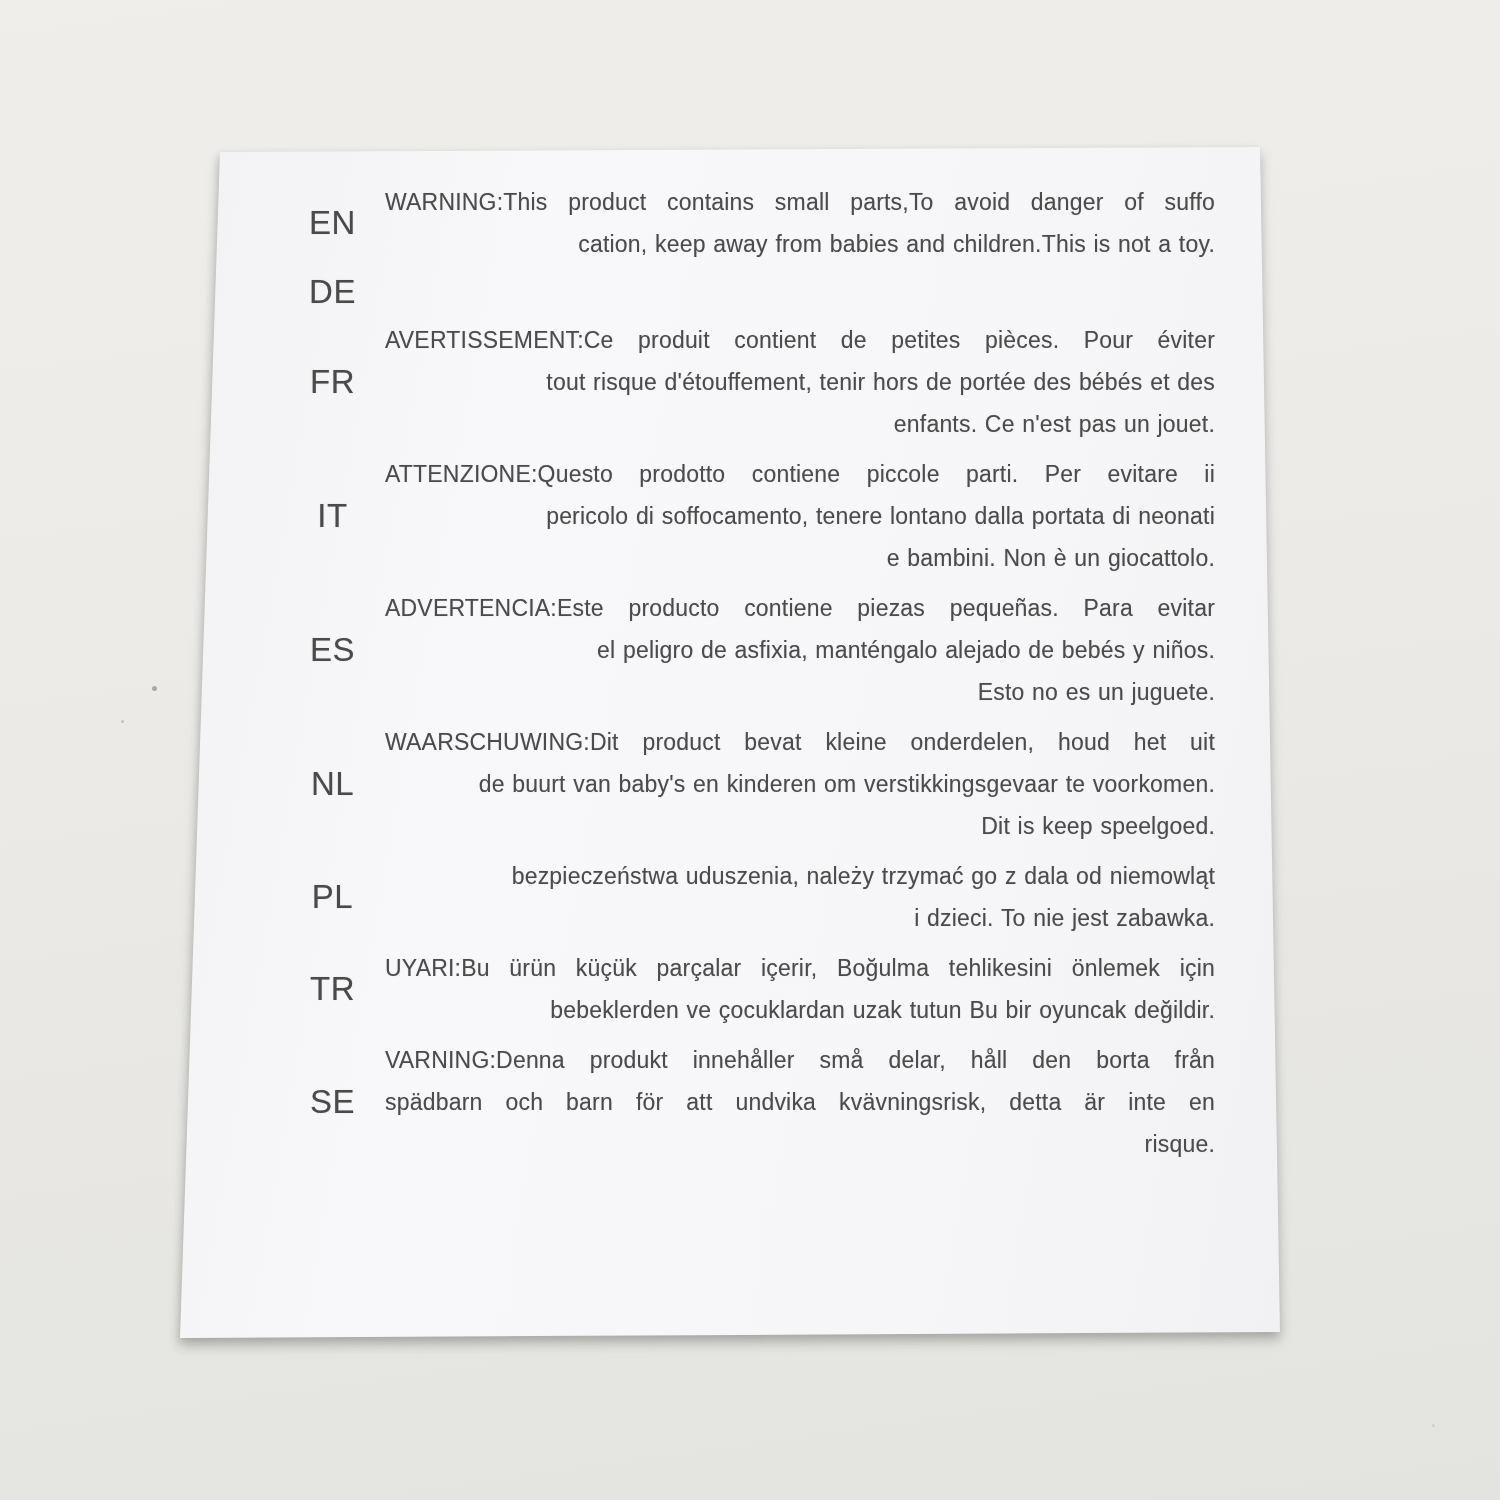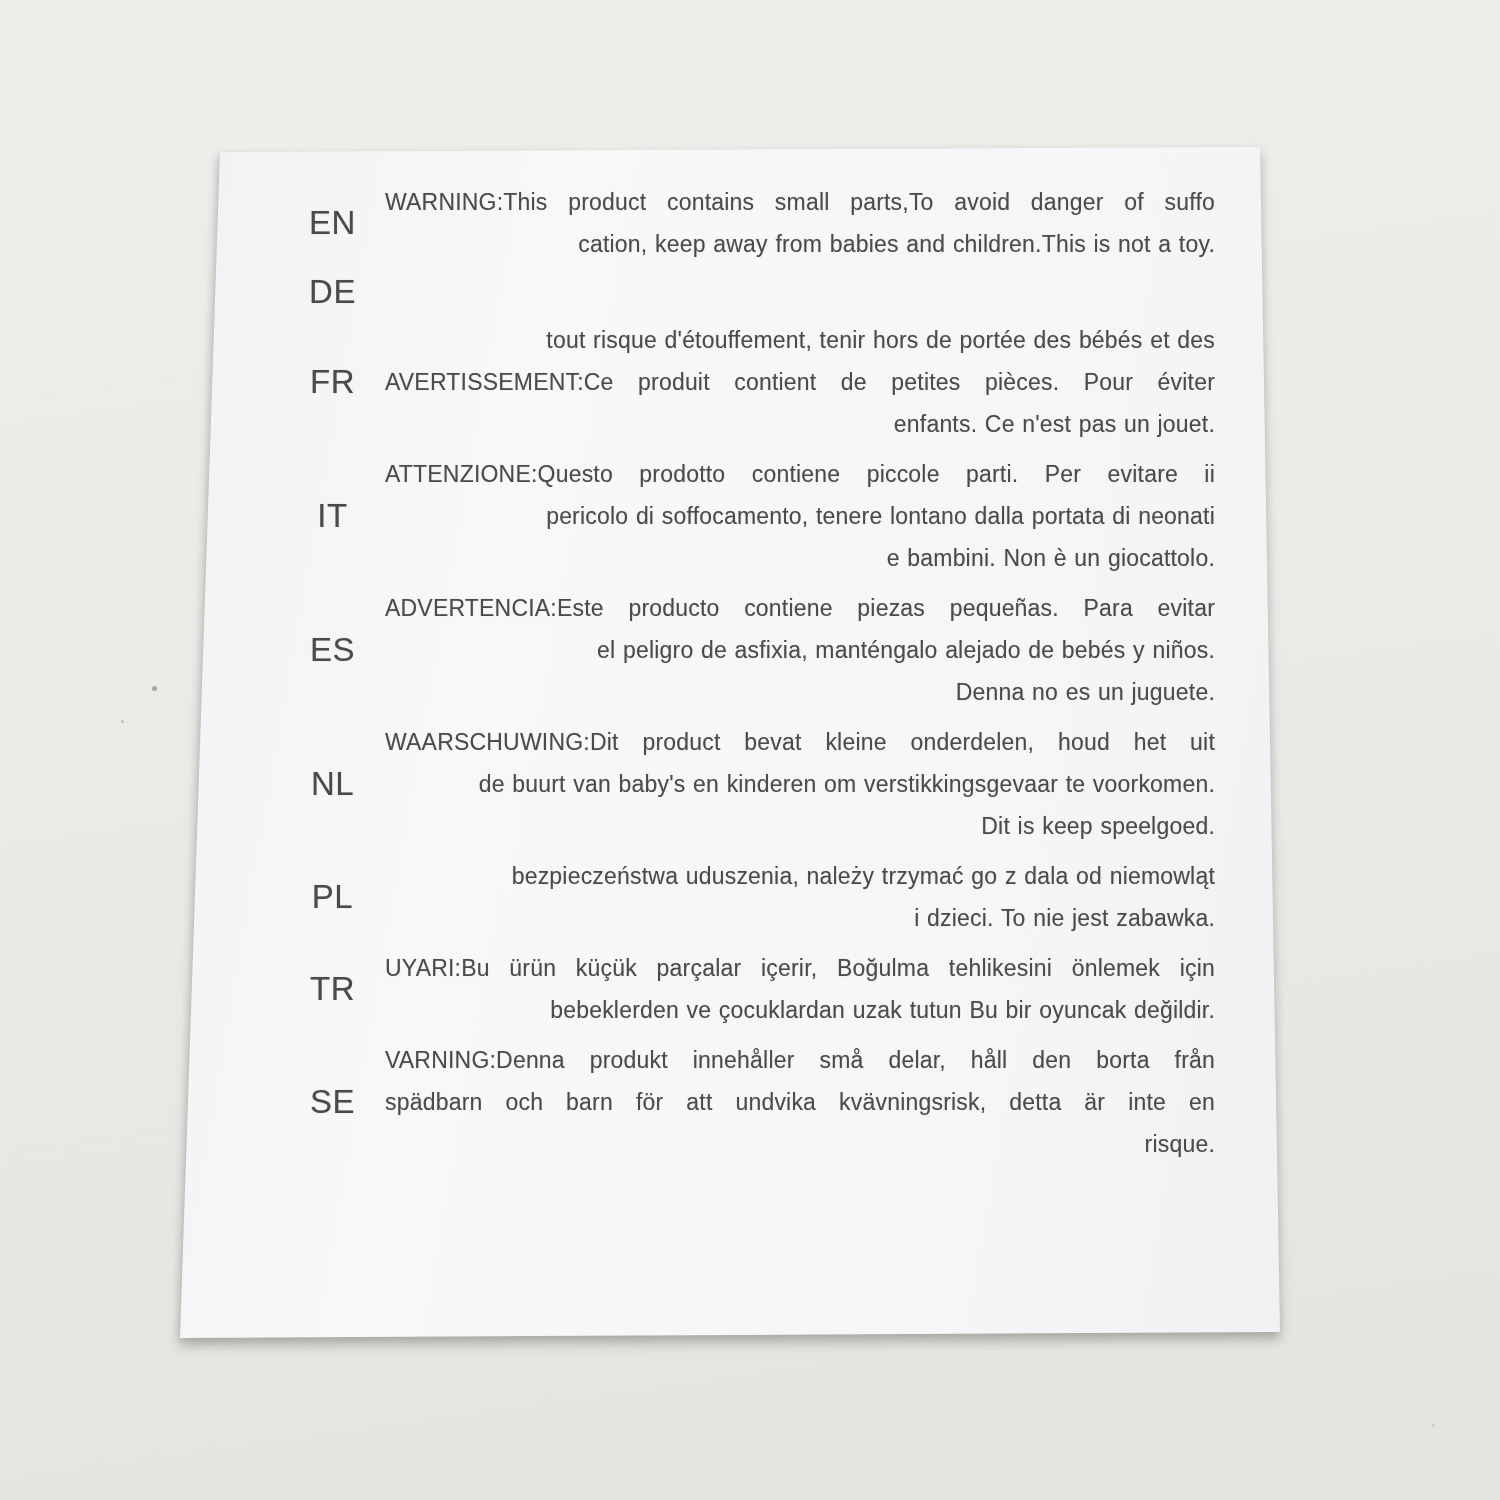--- a/index.html
+++ b/index.html
@@ -79,41 +79,41 @@
           </div>
         </div>
 
         <div class="section">
           <div class="code">DE</div>
         </div>
 
         <div class="section">
           <div class="code">FR</div>
           <div class="lines">
+            <div class="line j">AVERTISSEMENT:Ce produit contient de petites pièces. Pour éviter</div>
             <div class="line">tout risque d'étouffement, tenir hors de portée des bébés et des</div>
-            <div class="line j">AVERTISSEMENT:Ce produit contient de petites pièces. Pour éviter</div>
             <div class="line">enfants. Ce n'est pas un jouet.</div>
           </div>
         </div>
 
         <div class="section">
           <div class="code">IT</div>
           <div class="lines">
             <div class="line j">ATTENZIONE:Questo prodotto contiene piccole parti. Per evitare ii</div>
             <div class="line">pericolo di soffocamento, tenere lontano dalla portata di neonati</div>
             <div class="line">e bambini. Non è un giocattolo.</div>
           </div>
         </div>
 
         <div class="section">
           <div class="code">ES</div>
           <div class="lines">
             <div class="line j">ADVERTENCIA:Este producto contiene piezas pequeñas. Para evitar</div>
             <div class="line">el peligro de asfixia, manténgalo alejado de bebés y niños.</div>
-            <div class="line">Denna no es un juguete.</div>
+            <div class="line">Esto no es un juguete.</div>
           </div>
         </div>
 
         <div class="section">
           <div class="code">NL</div>
           <div class="lines">
             <div class="line j">WAARSCHUWING:Dit product bevat kleine onderdelen, houd het uit</div>
             <div class="line">de buurt van baby's en kinderen om verstikkingsgevaar te voorkomen.</div>
             <div class="line">Dit is keep speelgoed.</div>
           </div>

